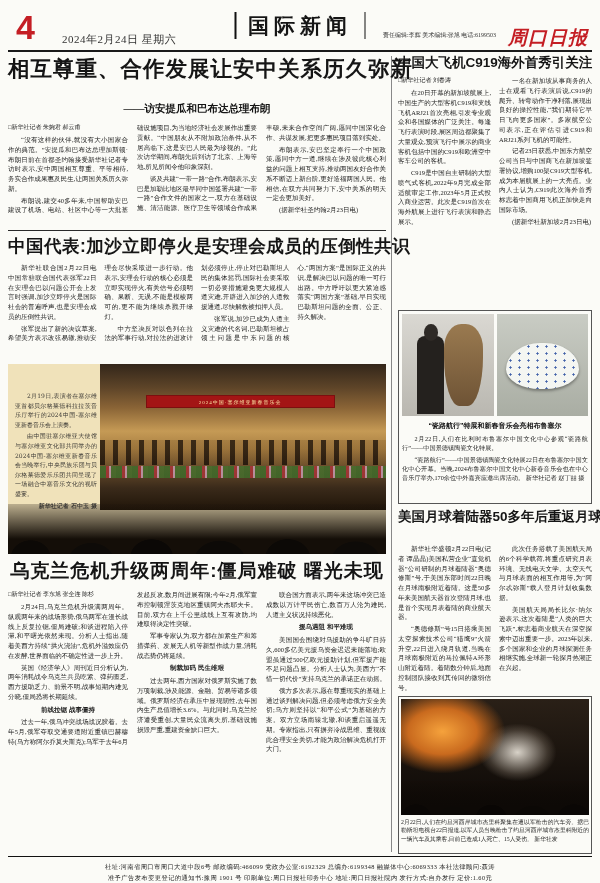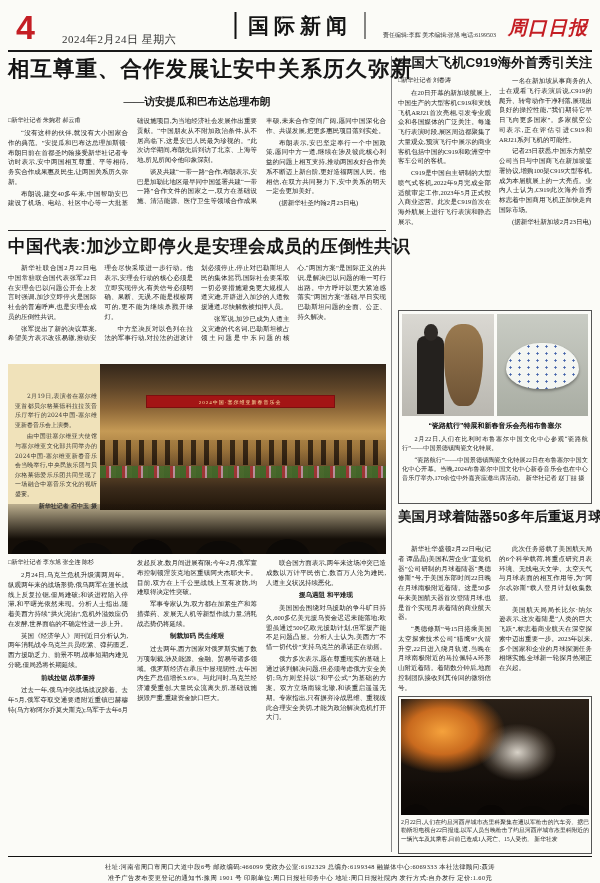--- a/index.html
+++ b/index.html
@@ -5,35 +5,35 @@
 *{box-sizing:border-box}
 body{margin:0;background:#d8d8d4;font-family:"Liberation Serif",serif}
 .page{position:relative;width:600px;height:883px;margin:0 auto;background:#fbfbf7;color:#151515;overflow:hidden}
 
 
 .pagenum{position:absolute;left:16px;top:8px;font:bold 34px "Liberation Sans",sans-serif;color:#c41e24}
 .date{position:absolute;left:62px;top:32px;font-size:11px;color:#333;letter-spacing:.5px}
 .section{position:absolute;left:50%;top:12px;transform:translateX(-50%);display:flex;align-items:flex-start;gap:12px;font:bold 21px "Liberation Sans",sans-serif;letter-spacing:5px;white-space:nowrap}
 .vbar{width:1.5px;height:27px;background:#111}
 .editors{position:absolute;right:104px;top:31px;font-size:6px;color:#333;white-space:nowrap}
-.masthead{position:absolute;right:12px;top:15px;font:bold italic 19px "DejaVu Serif",serif;color:#c41e24;letter-spacing:1px}
+.masthead{position:absolute;right:12px;top:25px;font:bold italic 19px "DejaVu Serif",serif;color:#c41e24;letter-spacing:1px}
 .hdr-line{position:absolute;left:8px;right:8px;top:50px;border-top:2px solid #1a1a1a}
 .vdiv{position:absolute;left:391px;top:56px;height:796px;border-left:1px solid #888}
 
 
 .cols{overflow:hidden;font-size:6.5px;line-height:1.5;text-align:justify;color:#1c1c1c}
 .cols p{margin:0 0 2px;text-indent:2em}
 .cols p.byl{text-indent:0;font-size:6px;color:#222;margin-bottom:3px}
 .cols p.subhead{text-indent:0;text-align:center;font-weight:bold;font-family:"Liberation Sans",sans-serif;margin:3px 0}
 .rule{position:absolute;border-top:1px solid #2a2a2a}
 
 
 #a1{position:absolute;left:8px;top:54px;width:378px}
 #a1 h1{margin:0;font:bold 21.5px "Liberation Sans",sans-serif;text-align:center;letter-spacing:1px;white-space:nowrap}
-#a1 .sub{text-align:center;font:bold 10.5px "Liberation Serif",serif;margin:12px 0 7px}
+#a1 .sub{text-align:center;font:bold 10.5px "Liberation Serif",serif;margin:19px 0 7px}
 #a1 .cols{column-count:3;column-gap:9px;height:118px}
 #rule1{left:8px;width:378px;top:230px}
 
 
 #a2{position:absolute;left:8px;top:234px;width:378px}
 #a2 h2{margin:0 0 5px;font:bold 17.5px "Liberation Sans",sans-serif;text-align:center;letter-spacing:.5px;white-space:nowrap}
 #a2 .cols{column-count:4;column-gap:8px;height:100px}
 
 
 #concert{position:absolute;left:8px;top:364px;width:378px;height:190px;background:#f0e2ba;overflow:hidden}
@@ -134,20 +134,21 @@
     </div>
     <div class="c-photo">
       <div class="c-banner">2024中国·塞尔维亚新春音乐会</div>
       <div class="c-orch"></div>
       <div class="c-flowers"></div>
     </div>
     <div class="c-aud"></div>
   </div>
 
   <div id="a3">
+    <h2>乌克兰危机升级两周年:僵局难破  曙光未现</h2>
     <div class="cols">
       <p class="byl">□新华社记者 李东旭 张全连 陈杉</p>
       <p>2月24日,乌克兰危机升级满两周年。纵观两年来的战场形势,俄乌两军在漫长战线上反复拉锯,僵局难破;和谈进程陷入停滞,和平曙光依然未现。分析人士指出,随着美西方持续“拱火浇油”,危机外溢效应仍在发酵,世界面临的不确定性进一步上升。</p>
       <p>英国《经济学人》周刊近日分析认为,两年消耗战令乌克兰兵员吃紧、弹药匮乏,西方援助乏力、前景不明,战事短期内难见分晓,僵局恐将长期延续。</p>
       <p class="subhead">前线拉锯 战事僵持</p>
       <p>过去一年,俄乌冲突战场战况胶着。去年5月,俄军夺取交通要道附近重镇巴赫穆特(乌方称阿尔乔莫夫斯克);乌军于去年6月发起反攻,数月间进展有限;今年2月,俄军宣布控制顿涅茨克地区重镇阿夫杰耶夫卡。目前,双方在上千公里战线上互有攻防,均难取得决定性突破。</p>
       <p>军事专家认为,双方都在加紧生产和筹措弹药、发展无人机等新型作战力量,消耗战态势仍将延续。</p>
       <p class="subhead">制裁加码 民生维艰</p>
       <p>过去两年,西方国家对俄罗斯实施了数万项制裁,涉及能源、金融、贸易等诸多领域。俄罗斯经济在承压中显现韧性,去年国内生产总值增长3.6%。与此同时,乌克兰经济遭受重创,大量民众流离失所,基础设施损毁严重,重建资金缺口巨大。</p>
       <p>联合国方面表示,两年来这场冲突已造成数以万计平民伤亡,数百万人沦为难民,人道主义状况持续恶化。</p>

